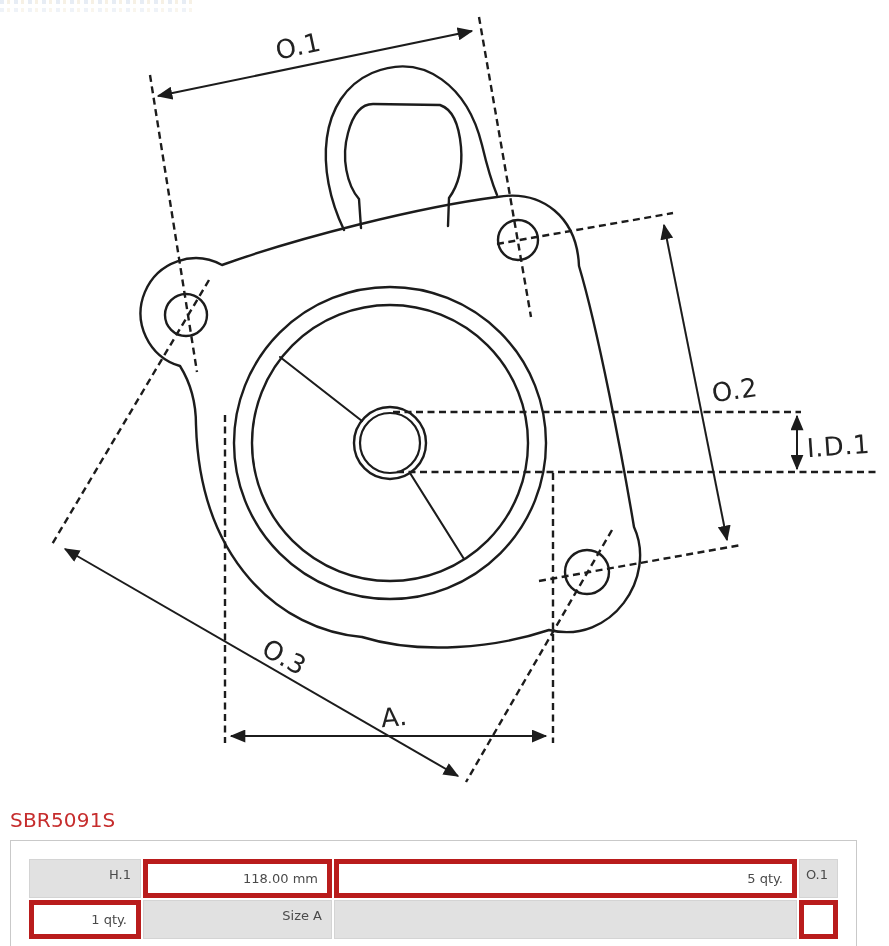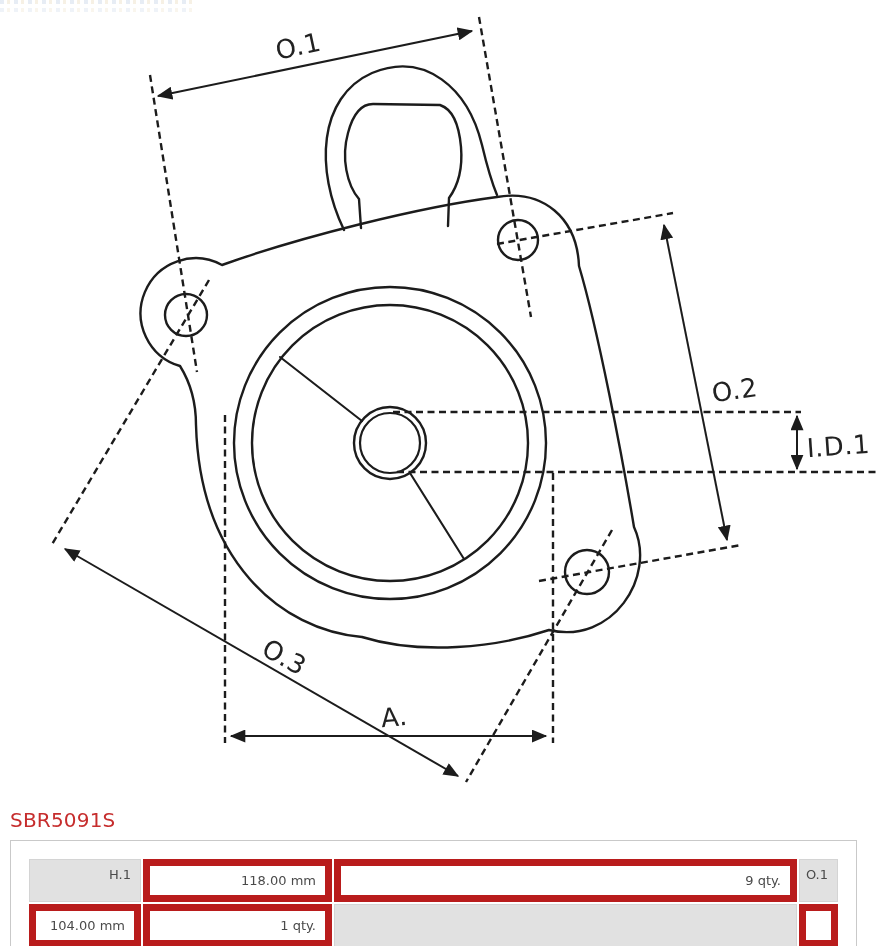--- a/index.html
+++ b/index.html
@@ -22,21 +22,21 @@
   #spec-table{
     position:absolute;left:10px;top:840px;width:847px;box-sizing:border-box;
     border:1px solid #c9c9c9;background:#ffffff;padding:18px;
     display:grid;grid-template-columns:112px 189px 463px 1fr;gap:2px;
   }
   .cell{
     box-sizing:border-box;font-size:13px;color:#4a4a4a;text-align:right;
     padding:7px 9px 6px 4px;line-height:16px;white-space:nowrap;overflow:hidden;
   }
   .cell.lbl{background:#e1e1e1;border:1px solid #d4d4d4;}
-  .cell.val{background:#ffffff;border:7px solid #b91c1c;}
+  .cell.val{background:#ffffff;border:5px solid #b91c1c;}
 </style>
 </head>
 <body>
 
 <div class="artifact r1"></div>
 <div class="artifact r2"></div>
 
 <svg width="889" height="800" viewBox="0 0 889 800" style="position:absolute;left:0;top:0;">
   <defs>
     <marker id="ah" viewBox="0 0 12 10" refX="11" refY="5" markerWidth="16" markerHeight="13" markerUnits="userSpaceOnUse" orient="auto-start-reverse">
@@ -114,21 +114,21 @@
     <text x="395" y="726" transform="rotate(-5 395 726)">A.</text>
   </g>
 </svg>
 
 <h2 id="part-number">SBR5091S</h2>
 
 <div id="spec-table">
 
   <div class="cell lbl">H.1</div>
   <div class="cell val">118.00 mm</div>
-  <div class="cell val">9 qty.</div>
+  <div class="cell val">5 qty.</div>
 
   <div class="cell lbl">O.1</div>
-  <div class="cell val">104.00 mm</div>
   <div class="cell val">1 qty.</div>
 
+  <div class="cell lbl">Size A</div>
   <div class="cell lbl"></div>
   <div class="cell val"></div>
 </div>
 
 </body></html>

